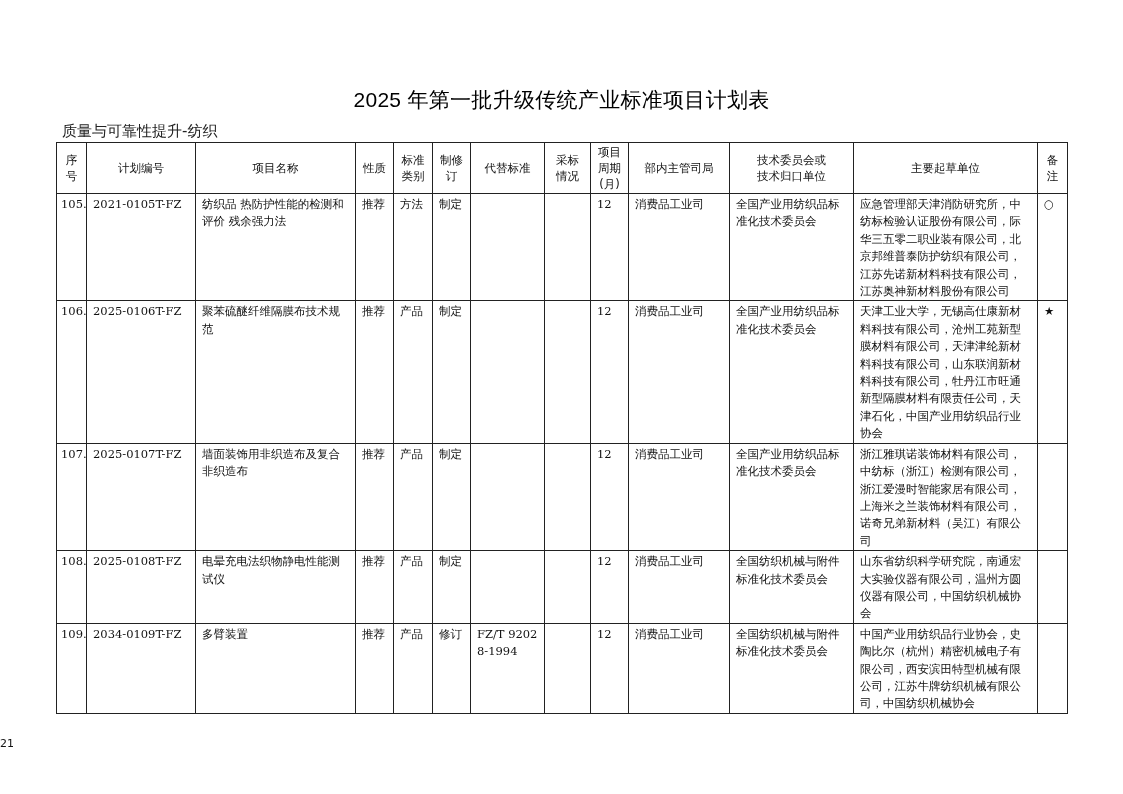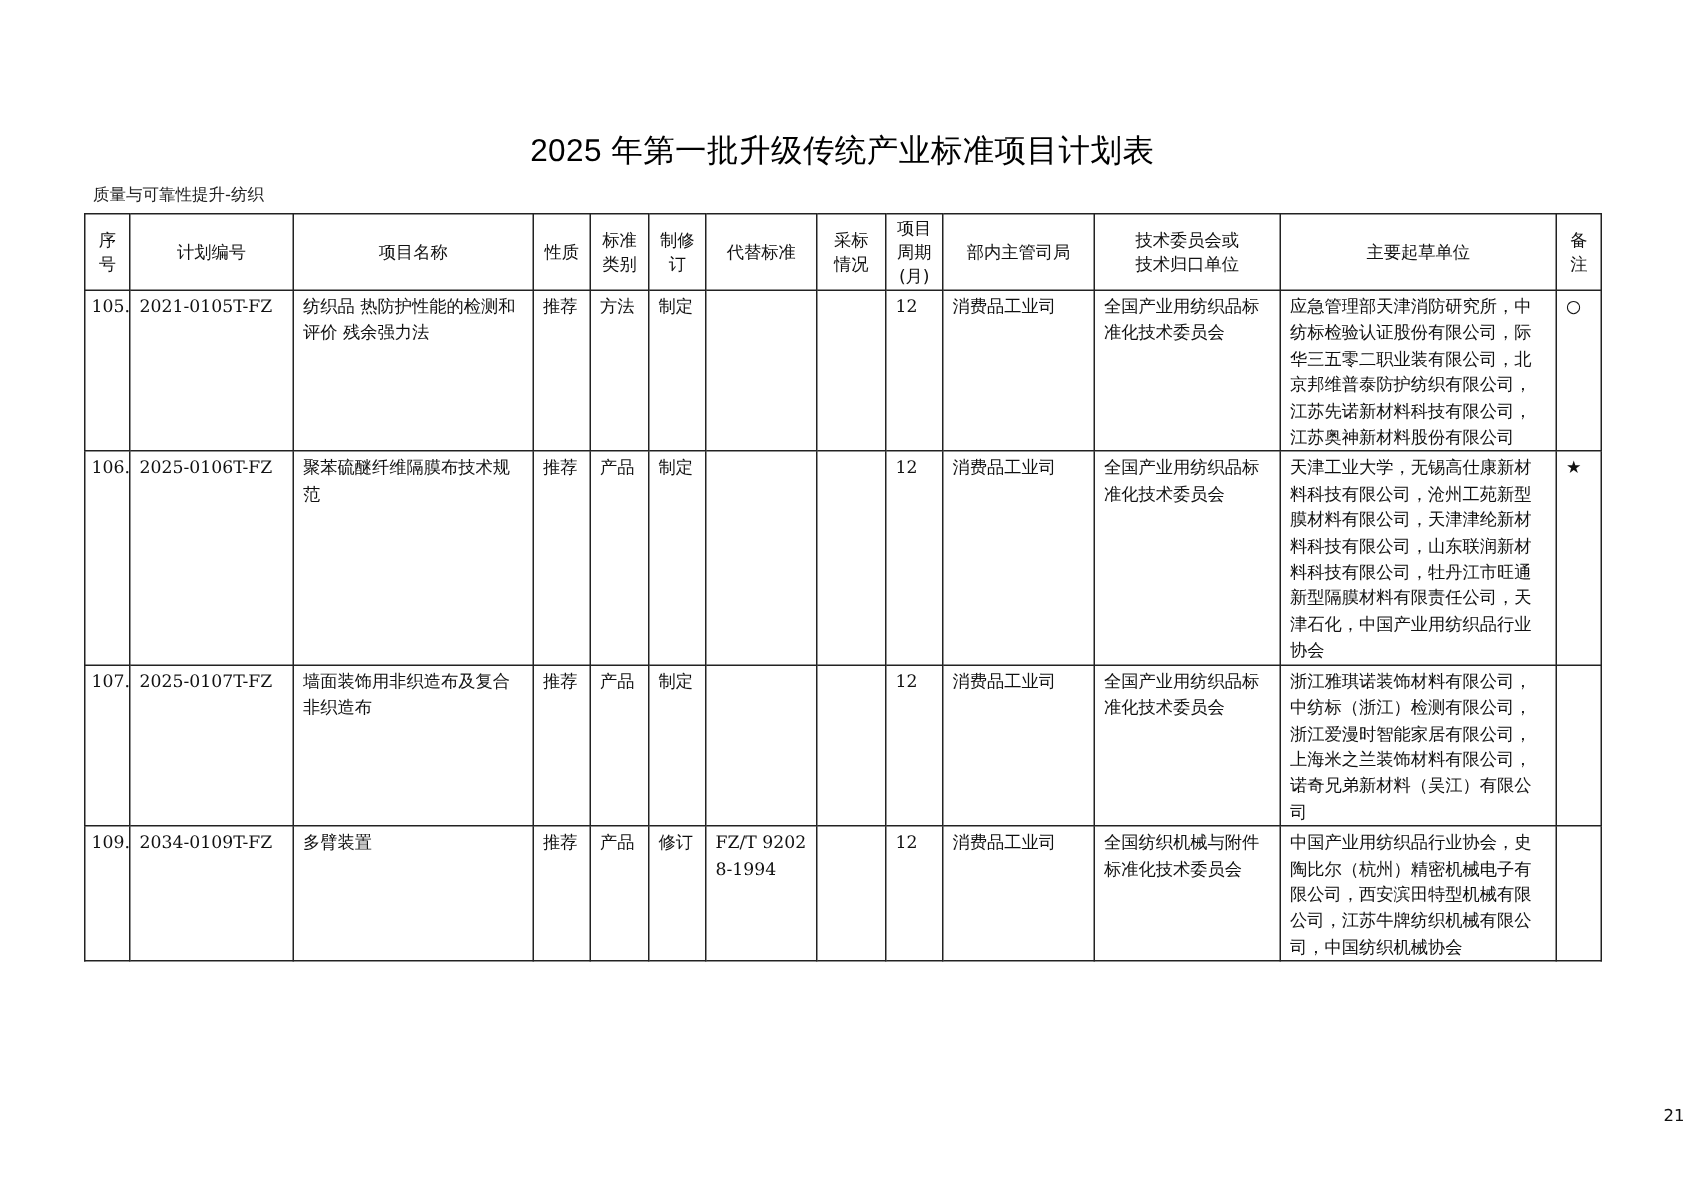--- a/index.html
+++ b/index.html
@@ -1,29 +1,29 @@
 <!DOCTYPE html>
 <html><head>
 <meta charset="utf-8">
 <style>
   html, body { margin: 0; padding: 0; background: #ffffff; }
   body { width: 1123px; height: 794px; position: relative; overflow: hidden;
          font-family: "DejaVu Serif", "Liberation Serif", serif; color: #111; }
   .title { position: absolute; left: 0; width: 1123px; top: 86px; text-align: center;
            font-family: Liberation Sans, sans-serif; font-size: 21px; color: #000; letter-spacing: 0.3px; }
-  .section { position: absolute; left: 62px; top: 122px; font-size: 11px;
+  .section { position: absolute; left: 62px; top: 122px; font-size: 15px;
              font-family: "DejaVu Sans", "Liberation Sans", sans-serif; color: #222; }
   table { position: absolute; left: 56px; top: 142px; border-collapse: collapse; table-layout: fixed;
           width: 1011px; font-size: 11.5px; }
   th, td { border: 1px solid #222; padding: 0; vertical-align: top; }
   th { font-weight: normal; font-family: "DejaVu Sans", "Liberation Sans", sans-serif; font-size: 11.5px;
        text-align: center; vertical-align: middle; line-height: 16px; height: 50px; }
   td { line-height: 17.4px; padding: 2px 6px 0 6px; overflow: hidden; }
   td.seq { padding: 2px 2px 0 4px; }
-  .page-num { position: absolute; top: 737px; left: 0; width: 1123px; text-align: right;
+  .page-num { position: absolute; top: 737px; left: 0; width: 1123px; text-align: left;
               font-family: "DejaVu Sans", "Liberation Sans", sans-serif; font-size: 11px; color: #111; }
   .wrap { word-break: break-all; }
 </style>
 </head>
 <body>
 
 <div class="title">2025 年第一批升级传统产业标准项目计划表</div>
 <div class="section">质量与可靠性提升-纺织</div>
 
 <table>
@@ -98,20 +98,35 @@
       <td>产品</td>
       <td>制定</td>
       <td class="wrap"></td>
       <td></td>
       <td>12</td>
       <td>消费品工业司</td>
       <td class="wrap">全国产业用纺织品标准化技术委员会</td>
       <td class="wrap">浙江雅琪诺装饰材料有限公司，中纺标（浙江）检测有限公司，浙江爱漫时智能家居有限公司，上海米之兰装饰材料有限公司，诺奇兄弟新材料（吴江）有限公司</td>
       <td></td>
     </tr>
+    <tr style="height:70px">
+      <td class="seq">108.</td>
+      <td>2025-0108T-FZ</td>
+      <td class="wrap">电晕充电法织物静电性能测试仪</td>
+      <td>推荐</td>
+      <td>产品</td>
+      <td>制定</td>
+      <td class="wrap"></td>
+      <td></td>
+      <td>12</td>
+      <td>消费品工业司</td>
+      <td class="wrap">全国纺织机械与附件标准化技术委员会</td>
+      <td class="wrap">山东省纺织科学研究院，南通宏大实验仪器有限公司，温州方圆仪器有限公司，中国纺织机械协会</td>
+      <td></td>
+    </tr>
     <tr style="height:87px">
       <td class="seq">109.</td>
       <td>2034-0109T-FZ</td>
       <td class="wrap">多臂装置</td>
       <td>推荐</td>
       <td>产品</td>
       <td>修订</td>
       <td class="wrap">FZ/T 92028-1994</td>
       <td></td>
       <td>12</td>

